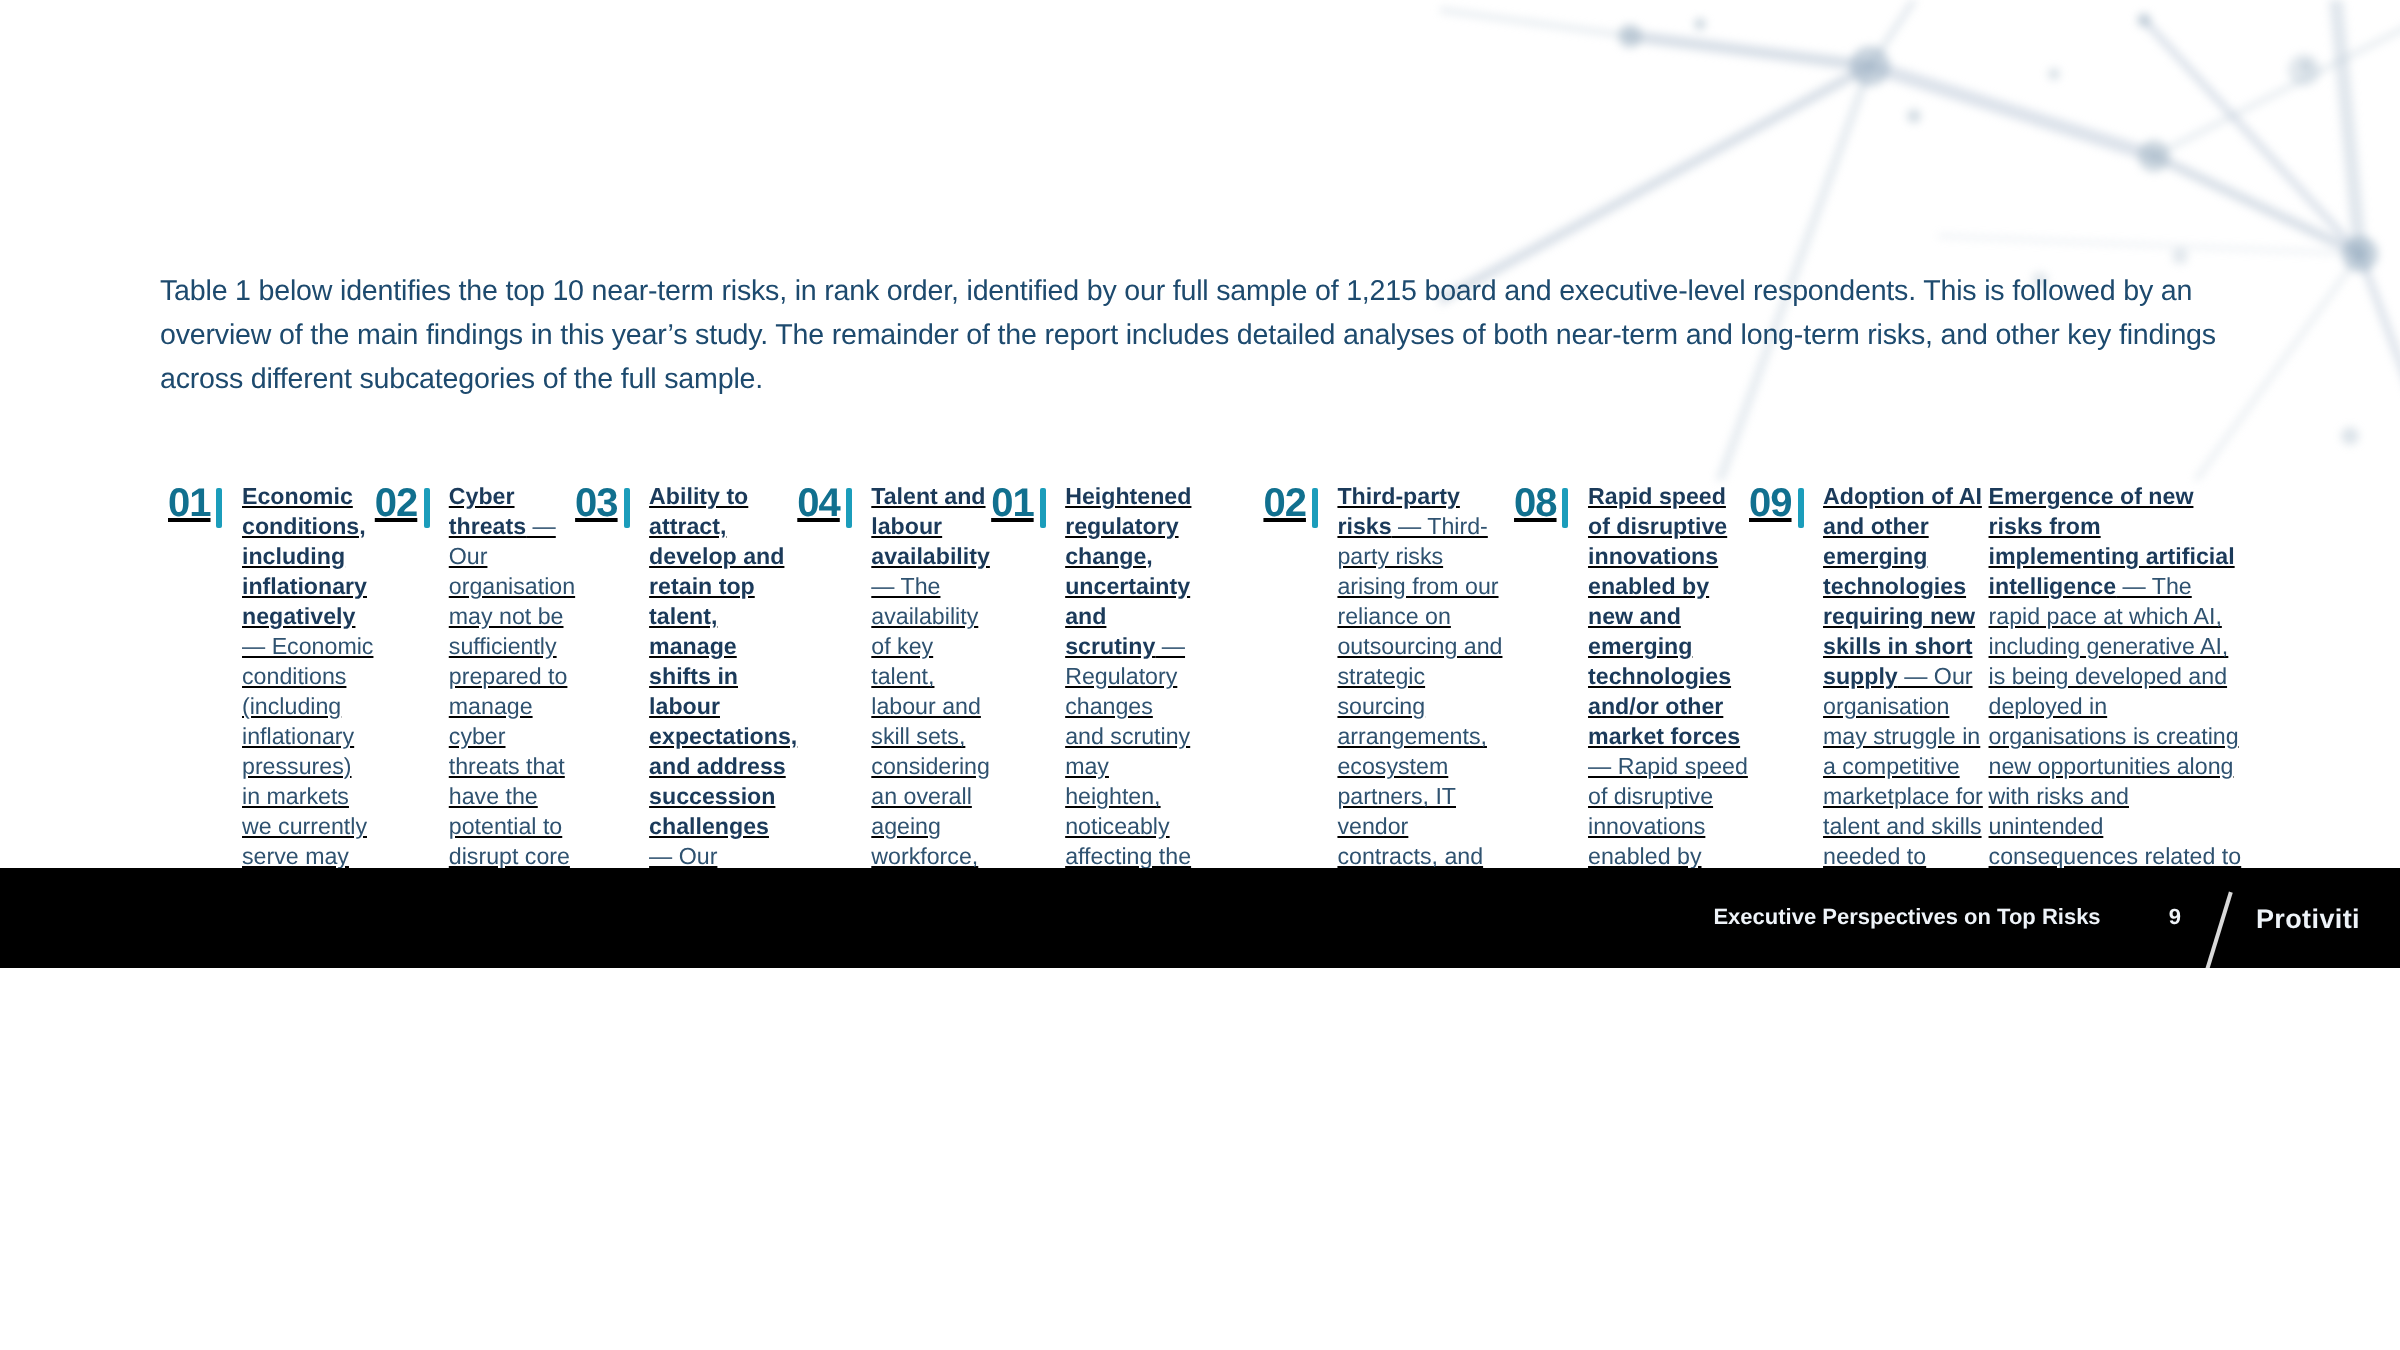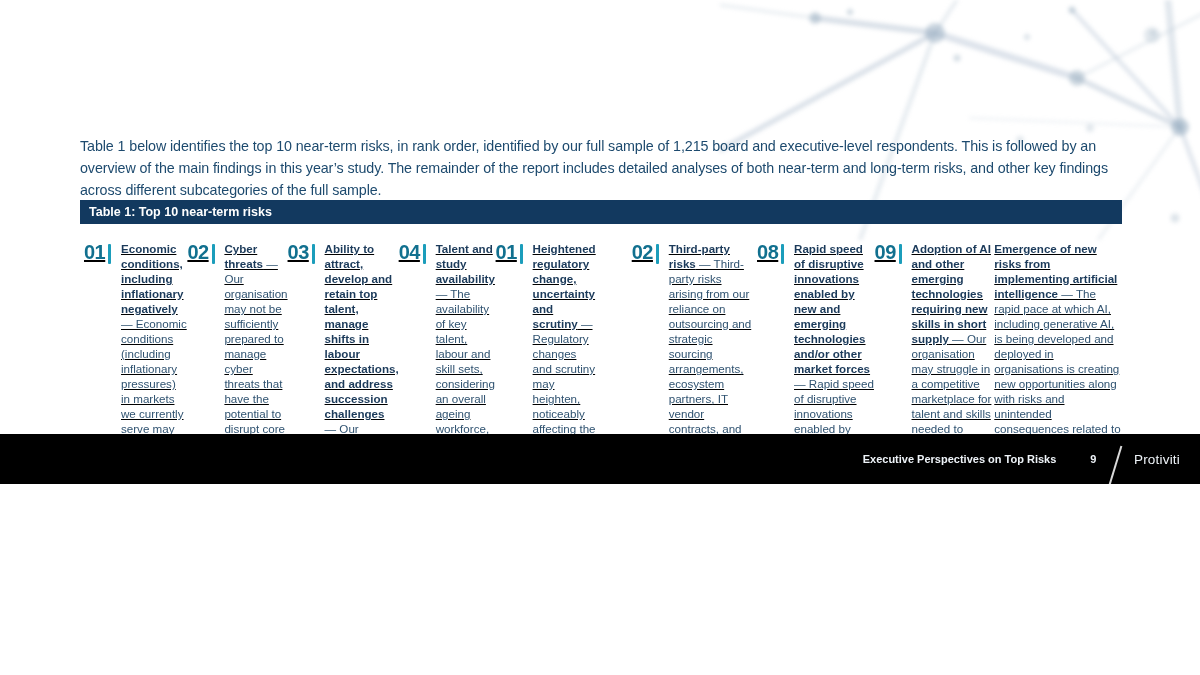--- a/index.html
+++ b/index.html
@@ -59,21 +59,21 @@
     display:flex;align-items:center;justify-content:flex-end;
     box-sizing:border-box;padding-right:20px;
   }
   .footer .report-title{font-size:11px;font-weight:bold;}
   .footer .page-num{font-size:11px;font-weight:bold;margin-left:34px;}
   .footer .slash{
     display:inline-block;width:1.5px;height:44px;background:rgba(255,255,255,.85);
     transform:rotate(17deg);margin-left:18px;margin-right:18px;
     position:relative;top:8px;
   }
-  .footer .brand{font-size:13.5px;font-weight:normal;letter-spacing:0.2px;}
+  .footer .brand{font-size:13.5px;font-weight:bold;letter-spacing:0.2px;}
 </style>
 </head>
 <body>
 
 <div class="page">
 
   <svg class="plexus" viewBox="0 0 500 240" xmlns="http://www.w3.org/2000/svg">
     <g stroke="#b3c2d2" fill="none" stroke-linecap="round">
       <line x1="0" y1="150" x2="215" y2="33" stroke-width="5" opacity="0.50"></line>
       <line x1="95" y1="18" x2="215" y2="33" stroke-width="6" opacity="0.50"></line>
@@ -103,23 +103,20 @@
       <circle cx="490" cy="97" r="4" opacity="0.40"></circle>
       <circle cx="432" cy="35" r="8" opacity="0.30"></circle>
       <circle cx="300" cy="140" r="4" opacity="0.30"></circle>
       <circle cx="455" cy="218" r="4.5" opacity="0.35"></circle>
       <circle cx="370" cy="128" r="4" opacity="0.30"></circle>
     </g>
   </svg>
 
   <p class="intro">Table 1 below identifies the top 10 near-term risks, in rank order, identified by our full sample of 1,215 board and executive-level respondents. This is followed by an overview of the main findings in this year’s study. The remainder of the report includes detailed analyses of both near-term and long-term risks, and other key findings across different subcategories of the full sample.</p>
 
-  <div class="table-header">
-    <span>Table 1: Top 10 near-term risks</span>
-  </div>
 
   <div class="columns">
 
     <div class="col">
 
       <div class="risk-item">
         <div class="rank-wrap">
           <span class="rank">01</span>
           <span class="rank-bar"></span>
         </div>
@@ -140,21 +137,21 @@
           <span class="rank-bar"></span>
         </div>
         <p class="risk-text"><strong>Ability to attract, develop and retain top talent, manage shifts in labour expectations, and address succession challenges</strong><span> — Our organisation’s ability to attract, develop and retain top talent, navigate evolving labour expectations and demands, and address succession challenges amid the constraints of the talent/labour market may limit our ability to achieve operational targets.</span></p>
       </div>
 
       <div class="risk-item">
         <div class="rank-wrap">
           <span class="rank">04</span>
           <span class="rank-bar"></span>
         </div>
-        <p class="risk-text"><strong>Talent and study availability</strong><span> — The availability of key talent, labour and skill sets, considering an overall ageing workforce, immigration policies, lower outsourcing levels and potential disruption (e.g., workforce strikes), may affect our ability to meet profitability objectives.</span></p>
+        <p class="risk-text"><strong>Talent and labour availability</strong><span> — The availability of key talent, labour and skill sets, considering an overall ageing workforce, immigration policies, lower outsourcing levels and potential disruption (e.g., workforce strikes), may affect our ability to meet profitability objectives.</span></p>
       </div>
 
 
       <div class="risk-item">
         <div class="rank-wrap">
           <span class="rank">01</span>
           <span class="rank-bar"></span>
         </div>
         <p class="risk-text"><strong>Heightened regulatory change, uncertainty and scrutiny</strong><span> — Regulatory changes and scrutiny may heighten, noticeably affecting the way our processes are designed and our products or services are produced or delivered.</span></p>
       </div>

